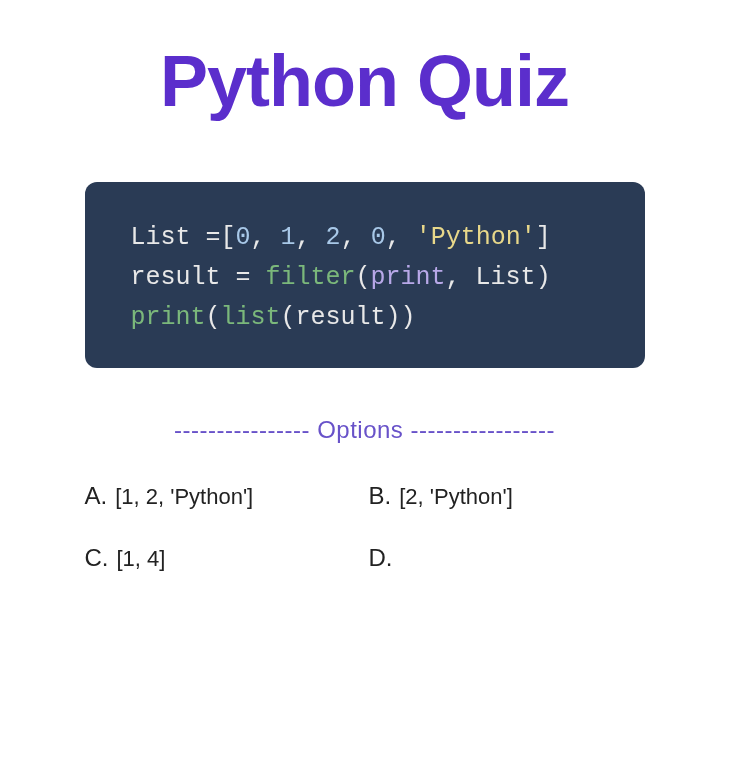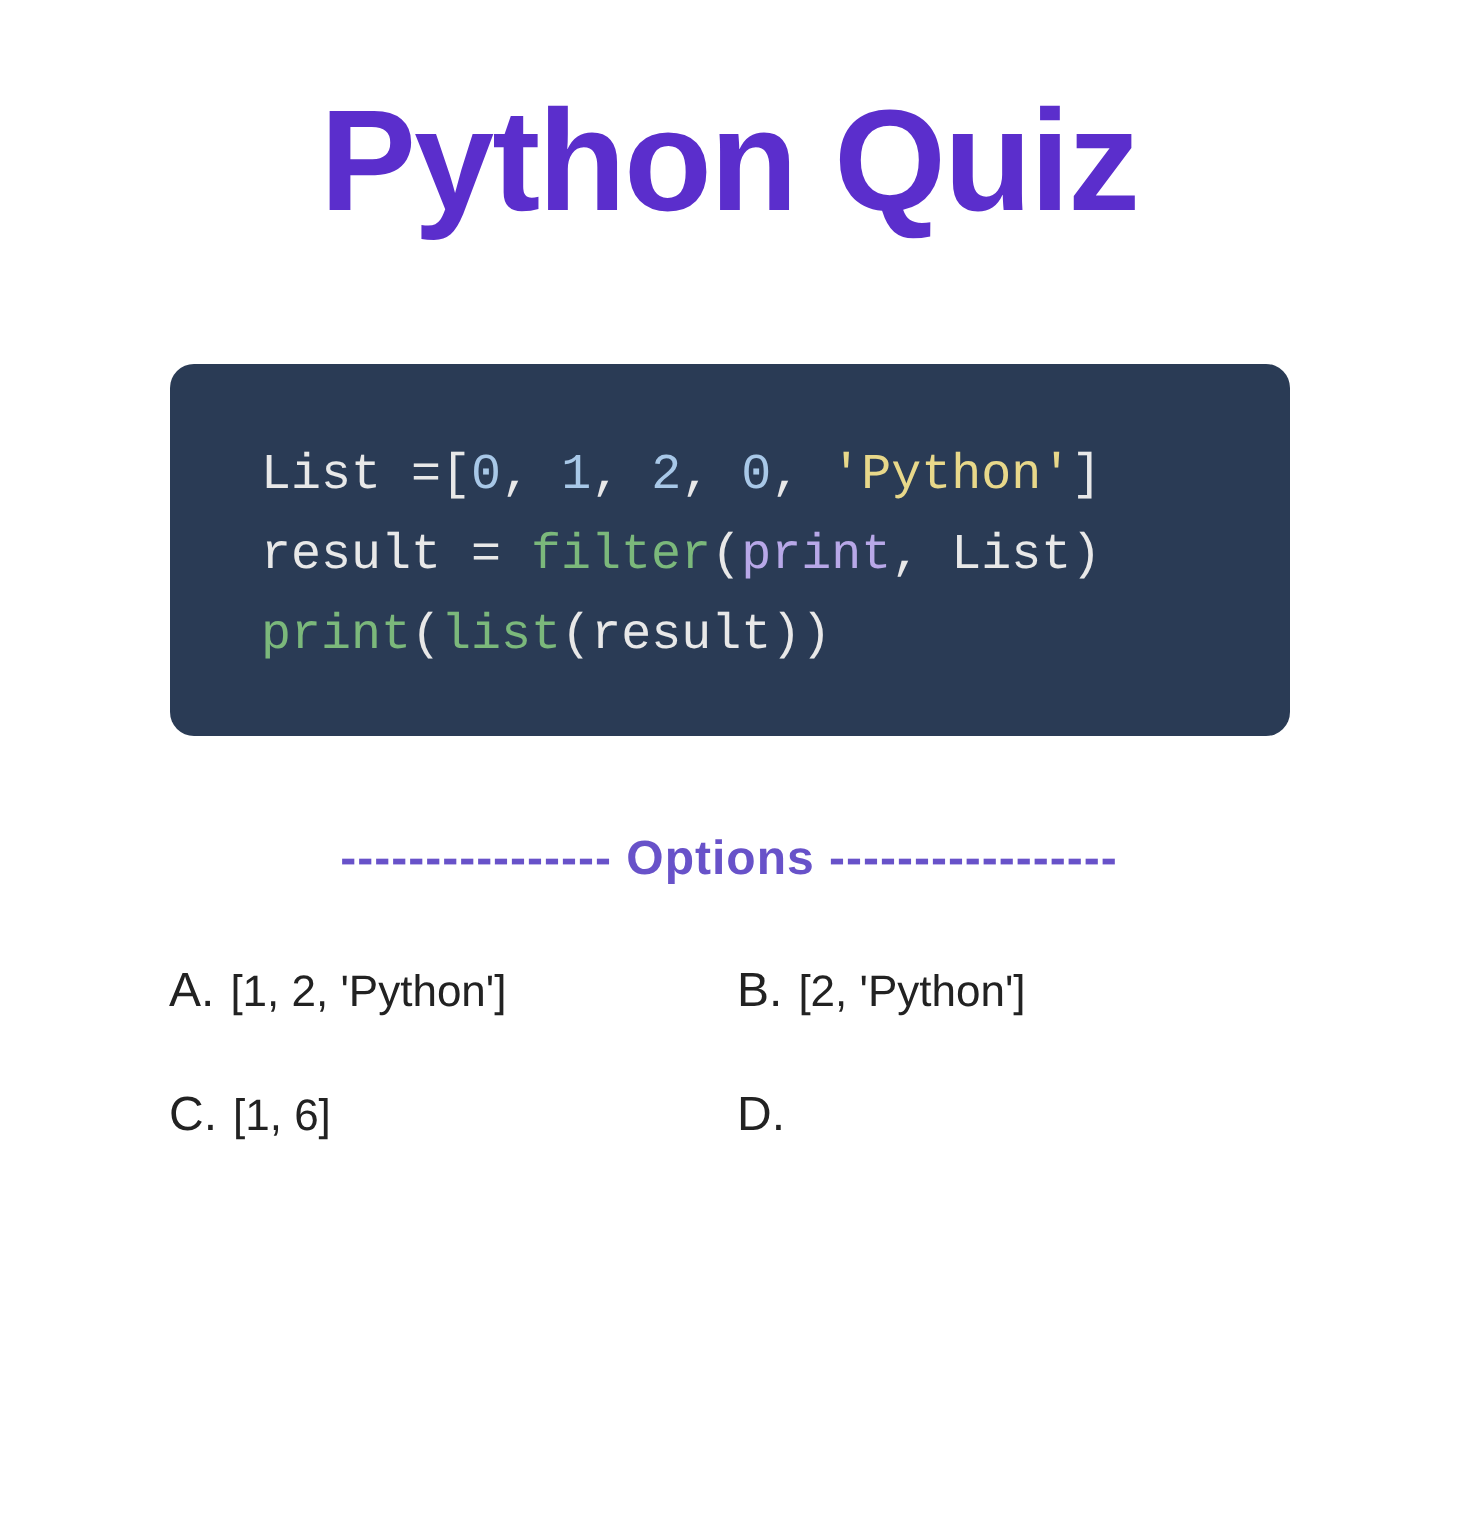--- a/index.html
+++ b/index.html
@@ -47,21 +47,21 @@
     .tok-builtin { color: #b8a8e8; }
     .tok-paren { color: #e8e8e8; }
     .tok-comma { color: #e8e8e8; }
     .tok-bracket { color: #e8e8e8; }
 
     .options-header {
       font-size: 24px;
       color: #6852c9;
       text-align: center;
       margin-bottom: 38px;
-      font-weight: 700;
+      font-weight: 400;
       letter-spacing: 0.5px;
     }
     .options-grid {
       display: grid;
       grid-template-columns: 1fr 1fr;
       gap: 34px 8px;
       width: 560px;
     }
     .option {
       font-size: 26px;
@@ -95,18 +95,18 @@
   <div class="option">
     <span class="option-letter">A.</span>
     <span class="option-value">[1, 2, 'Python']</span>
   </div>
   <div class="option">
     <span class="option-letter">B.</span>
     <span class="option-value">[2, 'Python']</span>
   </div>
   <div class="option">
     <span class="option-letter">C.</span>
-    <span class="option-value">[1, 6]</span>
+    <span class="option-value">[1, 4]</span>
   </div>
   <div class="option">
     <span class="option-letter">D.</span>
   </div>
 </div>
 
 </body></html>

